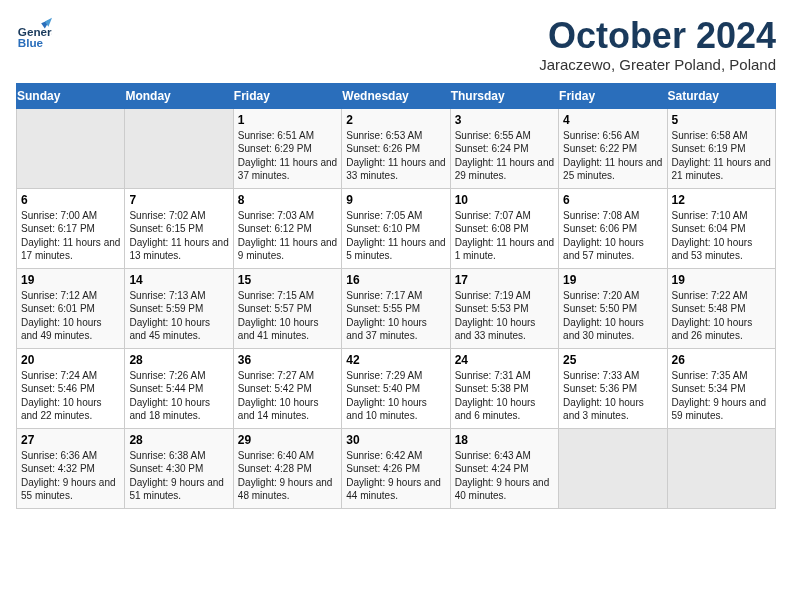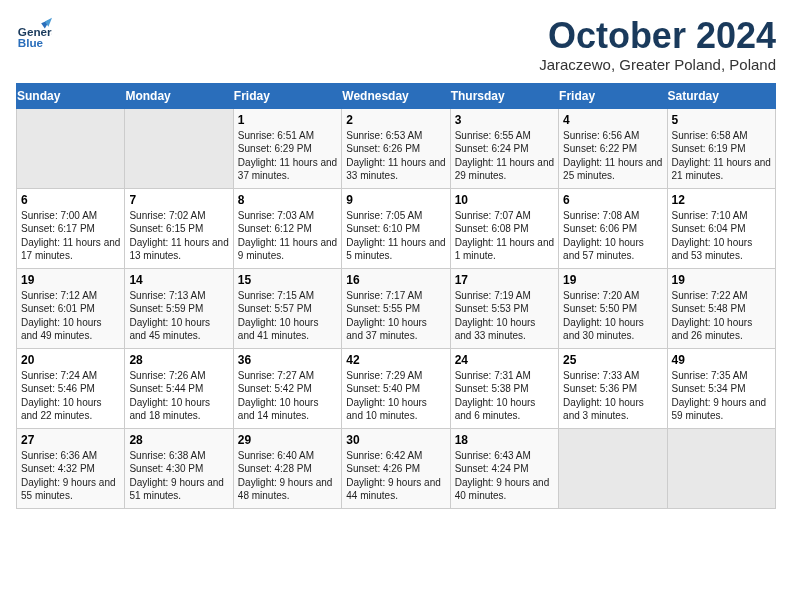--- a/index.html
+++ b/index.html
@@ -217,21 +217,21 @@
         </td>
         <td>
           <span class="day-num">24</span>
           <div class="day-info">Sunrise: 7:31 AM<br>Sunset: 5:38 PM<br>Daylight: 10 hours and 6 minutes.</div>
         </td>
         <td>
           <span class="day-num">25</span>
           <div class="day-info">Sunrise: 7:33 AM<br>Sunset: 5:36 PM<br>Daylight: 10 hours and 3 minutes.</div>
         </td>
         <td>
-          <span class="day-num">49</span>
+          <span class="day-num">26</span>
           <div class="day-info">Sunrise: 7:35 AM<br>Sunset: 5:34 PM<br>Daylight: 9 hours and 59 minutes.</div>
         </td>
       </tr>
       <tr>
         <td>
           <span class="day-num">27</span>
           <div class="day-info">Sunrise: 6:36 AM<br>Sunset: 4:32 PM<br>Daylight: 9 hours and 55 minutes.</div>
         </td>
         <td>
           <span class="day-num">28</span>

